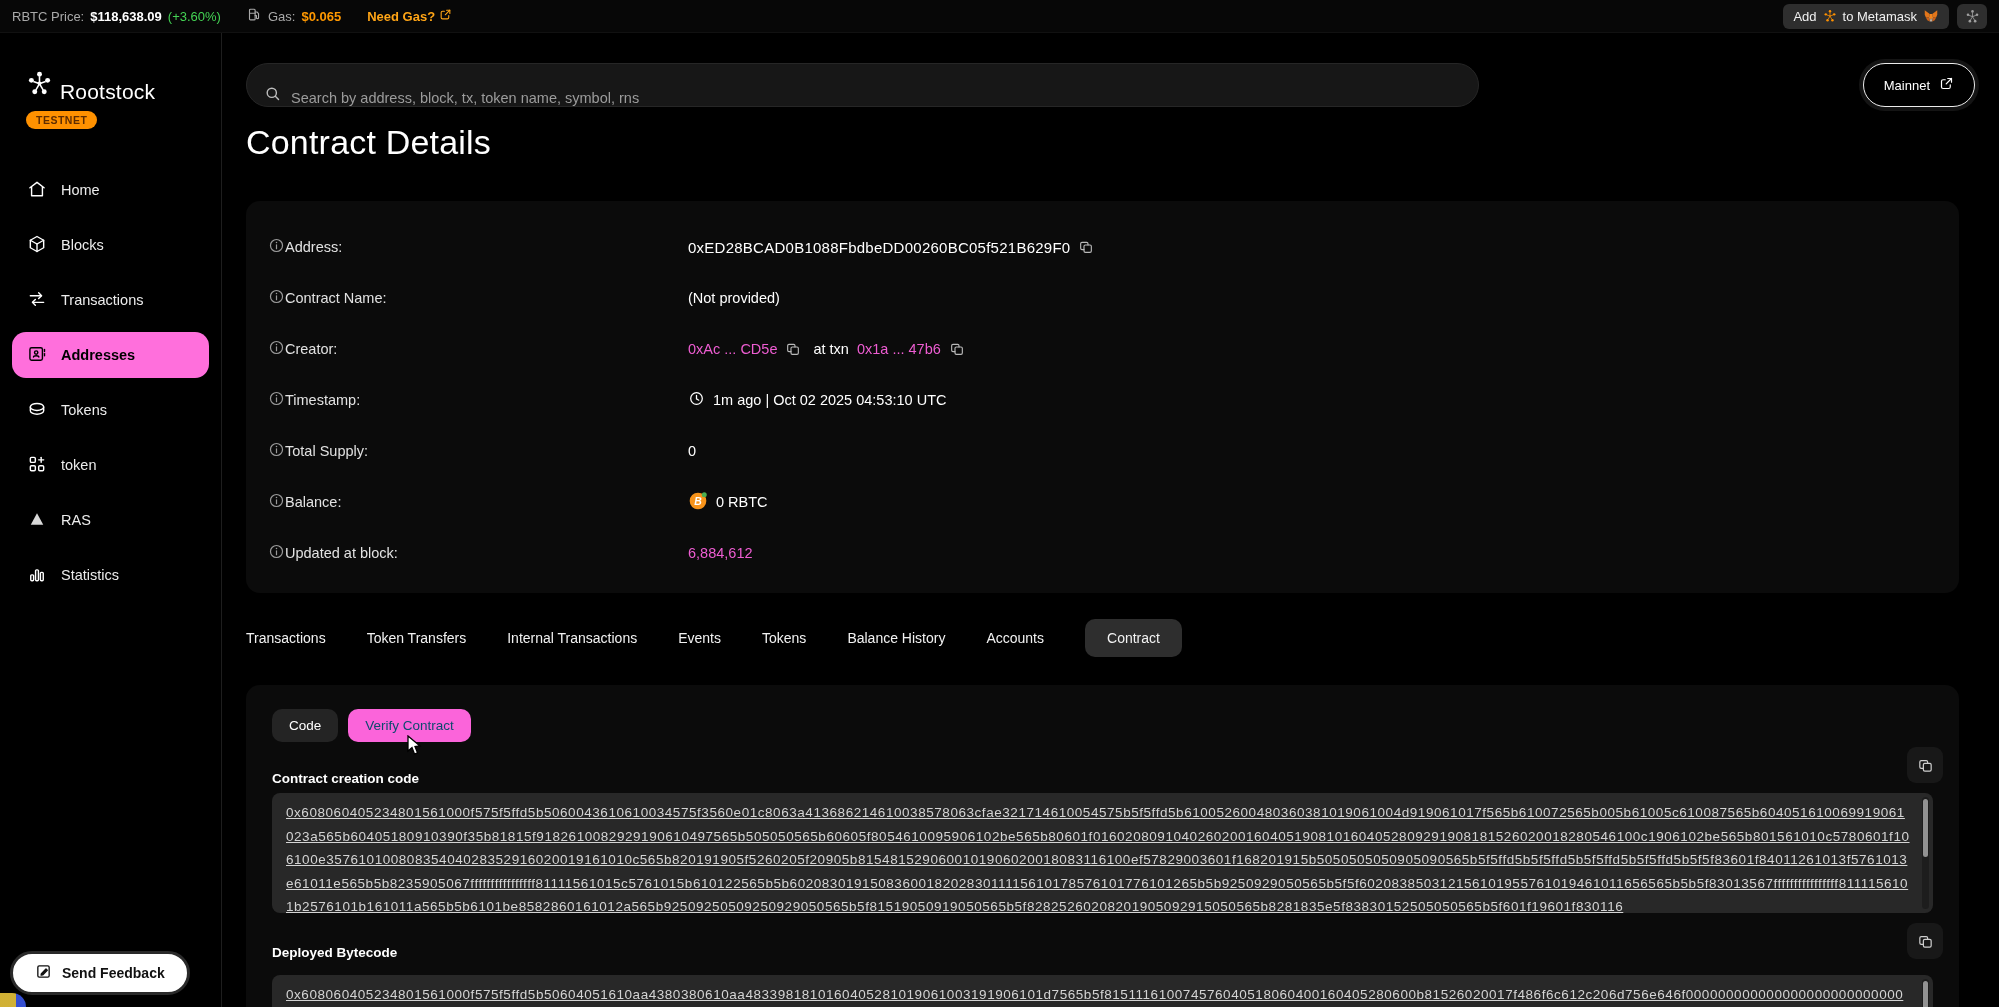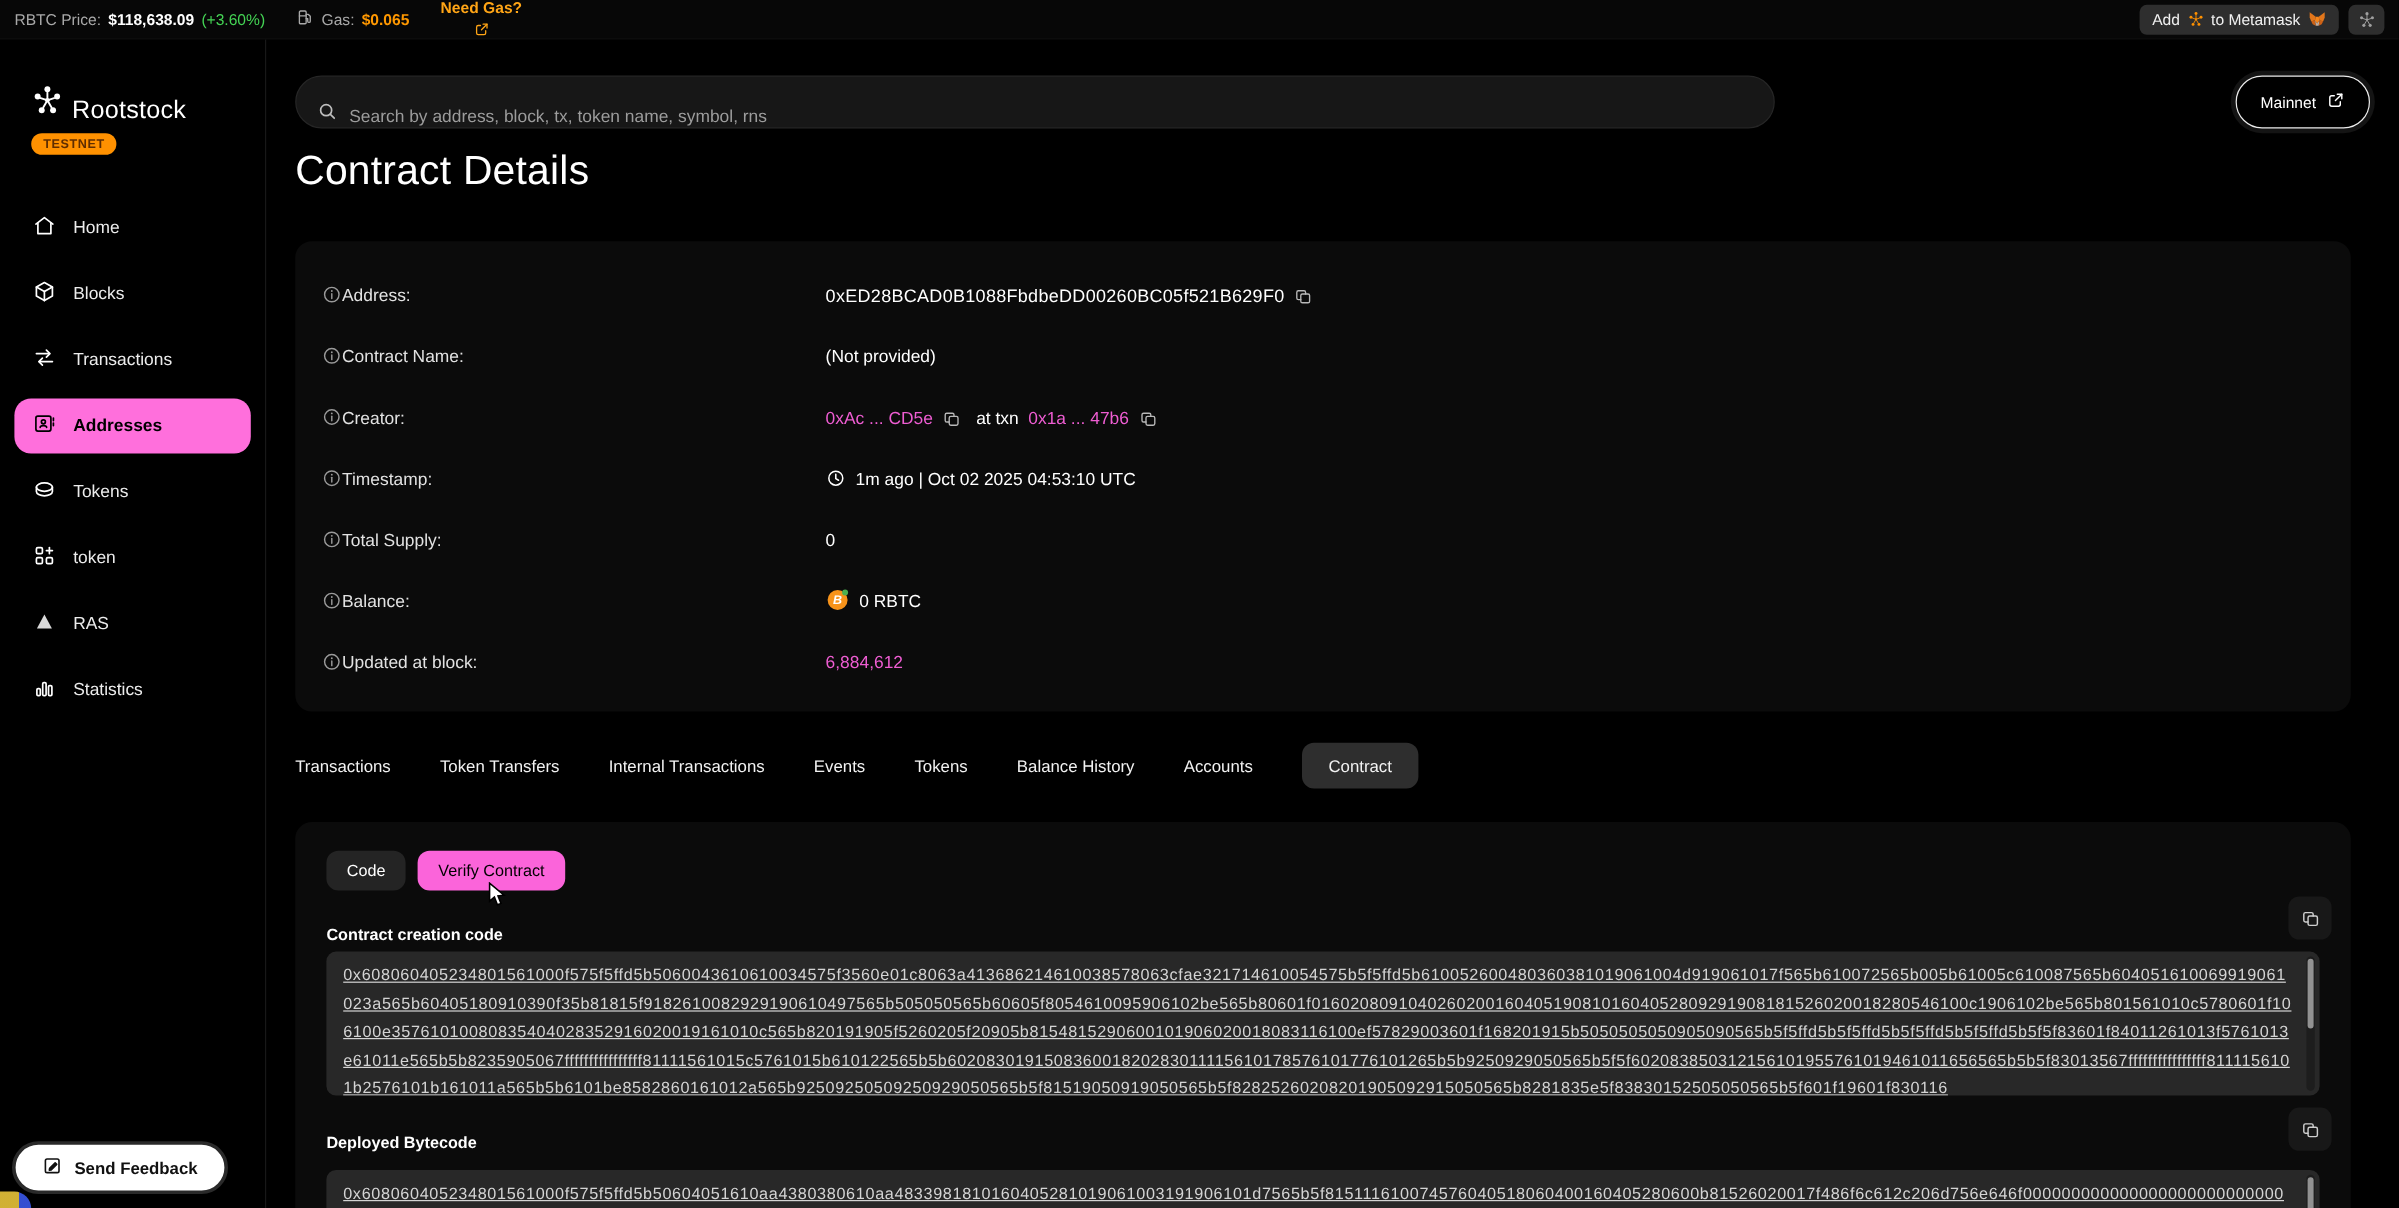--- a/index.html
+++ b/index.html
@@ -6,21 +6,21 @@
   html,body { width:1999px; height:1007px; overflow:hidden; background:#000; font-family:"Liberation Sans", sans-serif; }
   .page { position:relative; width:1999px; height:1007px; background:#000; color:#fff; }
 
   
   .topbar { position:absolute; top:0; left:0; right:0; height:33px; background:#070707; display:flex; align-items:center; padding:0 12px; font-size:13px; border-bottom:1px solid #111; }
   .topbar .grp { display:flex; align-items:center; gap:6px; }
   .muted { color:#a9a9a9; }
   .price-val { color:#fff; font-weight:bold; }
   .green { color:#44d354; }
   .orange { color:#ff9800; font-weight:bold; }
-  .needgas { color:#ffa516; font-weight:bold; display:flex; align-items:center; gap:4px; cursor:pointer;flex-direction:column; }
+  .needgas { color:#ffa516; font-weight:bold; display:flex; align-items:center; gap:4px; cursor:pointer; }
   .topbar-right { margin-left:auto; display:flex; align-items:flex-start; gap:8px; }
   .mm-btn { background:#2e2e2e; border:none; color:#f0f0f0; font-size:13px; height:25px; border-radius:6px; display:flex; align-items:center; gap:6px; padding:0 10px; cursor:pointer; font-family:inherit; }
   .sq-btn { background:#2e2e2e; border:none; width:30px; height:25px; border-radius:6px; display:flex; align-items:center; justify-content:center; color:#9f9f9f; cursor:pointer; }
 
   
   .sidebar { position:absolute; top:33px; left:0; bottom:0; width:222px; background:#000; border-right:1px solid #1e1e1e; }
   .brand { display:flex; align-items:center; gap:7px; padding:30px 0 0 26px; }
   .brand-name { font-size:21px; font-weight:normal; letter-spacing:.2px;margin-top:17px; }
   .net-badge { display:inline-block; margin:7px 0 0 26px; background:#ff9100; color:#5f2d00; font-size:10.5px; font-weight:bold; letter-spacing:.5px; padding:3px 10px; border-radius:9px; }
   .nav { margin-top:38px; }
@@ -49,21 +49,21 @@
 
   
   .tabs { position:absolute; left:24px; top:586px; display:flex; align-items:center; gap:41px; font-size:14px; }
   .tab { color:#f2f2f2; cursor:pointer; padding:11px 0; }
   .tab.active { background:#2e2e2e; border-radius:10px; padding:11px 22px; }
 
   
   .panel { position:absolute; left:24px; right:40px; top:652px; height:430px; background:#0b0b0b; border-radius:14px; }
   .panel-btns { position:absolute; left:26px; top:24px; display:flex; gap:10px; }
   .code-btn { background:#242424; color:#fff; border:none; border-radius:10px; padding:9px 17px; font-size:13.5px; cursor:pointer; font-family:inherit; }
-  .verify-btn { background:#fb64da; color:#000000; border:none; border-radius:10px; padding:9px 17px; font-size:13.5px; font-weight:500; cursor:pointer; font-family:inherit;text-align:right; }
+  .verify-btn { background:#fb64da; color:#0c4a6e; border:none; border-radius:10px; padding:9px 17px; font-size:13.5px; font-weight:500; cursor:pointer; font-family:inherit;text-align:right; }
   .sec-label { position:absolute; left:26px; font-size:13.5px; font-weight:bold; color:#fff; }
   .copy-sq { position:absolute; right:16px; width:36px; height:36px; background:#181818; border:none; border-radius:9px; color:#cfcfcf; display:flex; align-items:center; justify-content:center; cursor:pointer; }
   .codebox { position:absolute; left:26px; right:26px; background:#282828; border-radius:8px; padding:8px 22px 8px 14px; font-size:13.5px; letter-spacing:.55px; line-height:23.5px; color:#d4d4d4; word-break:break-all; overflow-wrap:anywhere; overflow:hidden;text-decoration:underline; }
   .vscroll { position:absolute; top:4px; right:4px; bottom:4px; width:7px; border-radius:4px; background:#1d1d1d; }
   .vthumb { position:absolute; top:2px; right:1px; width:5px; height:58px; border-radius:3px; background:#929292; }
   .cursor { position:absolute; left:158px; top:50px; pointer-events:none; }
 </style>
 </head>
 <body>
 

